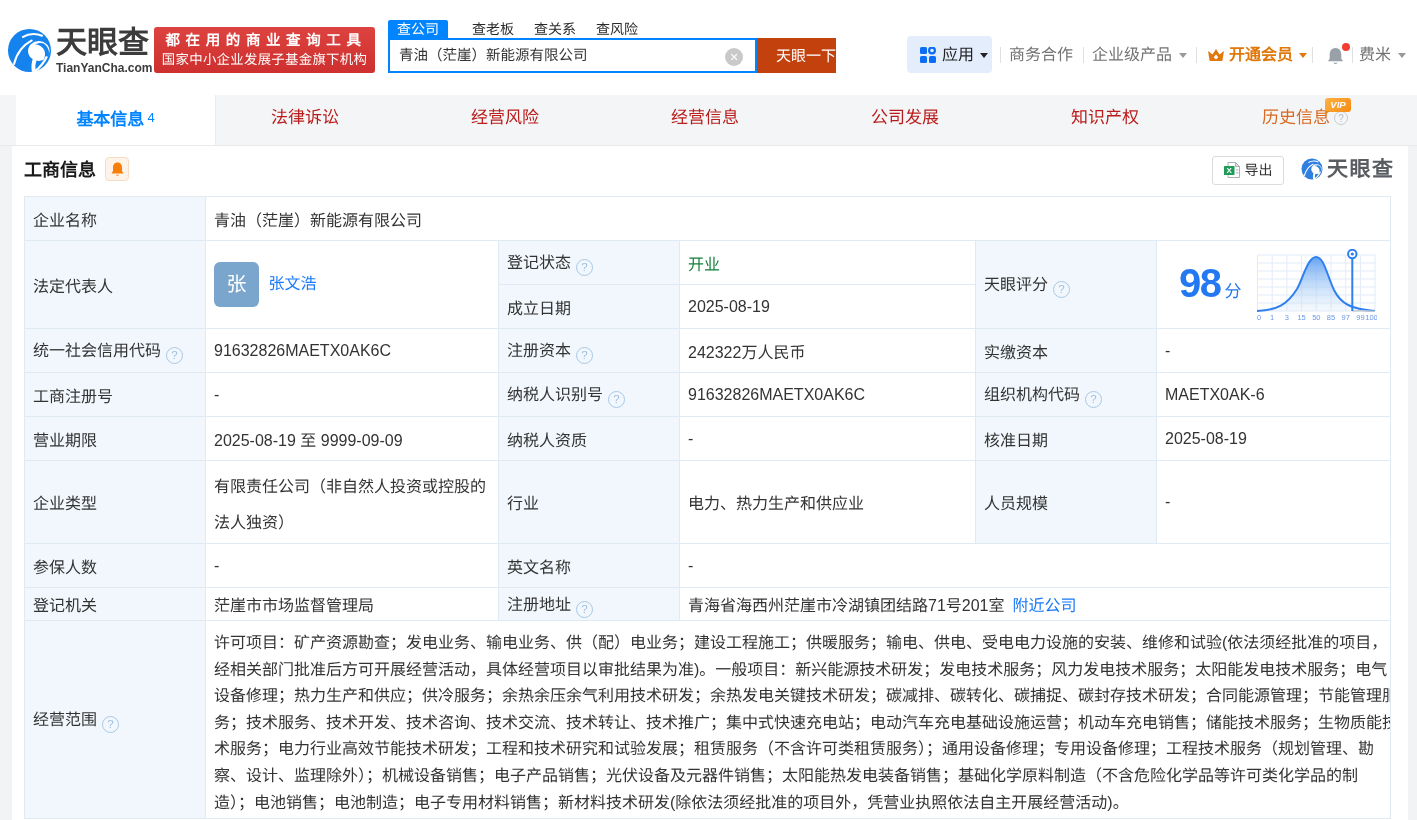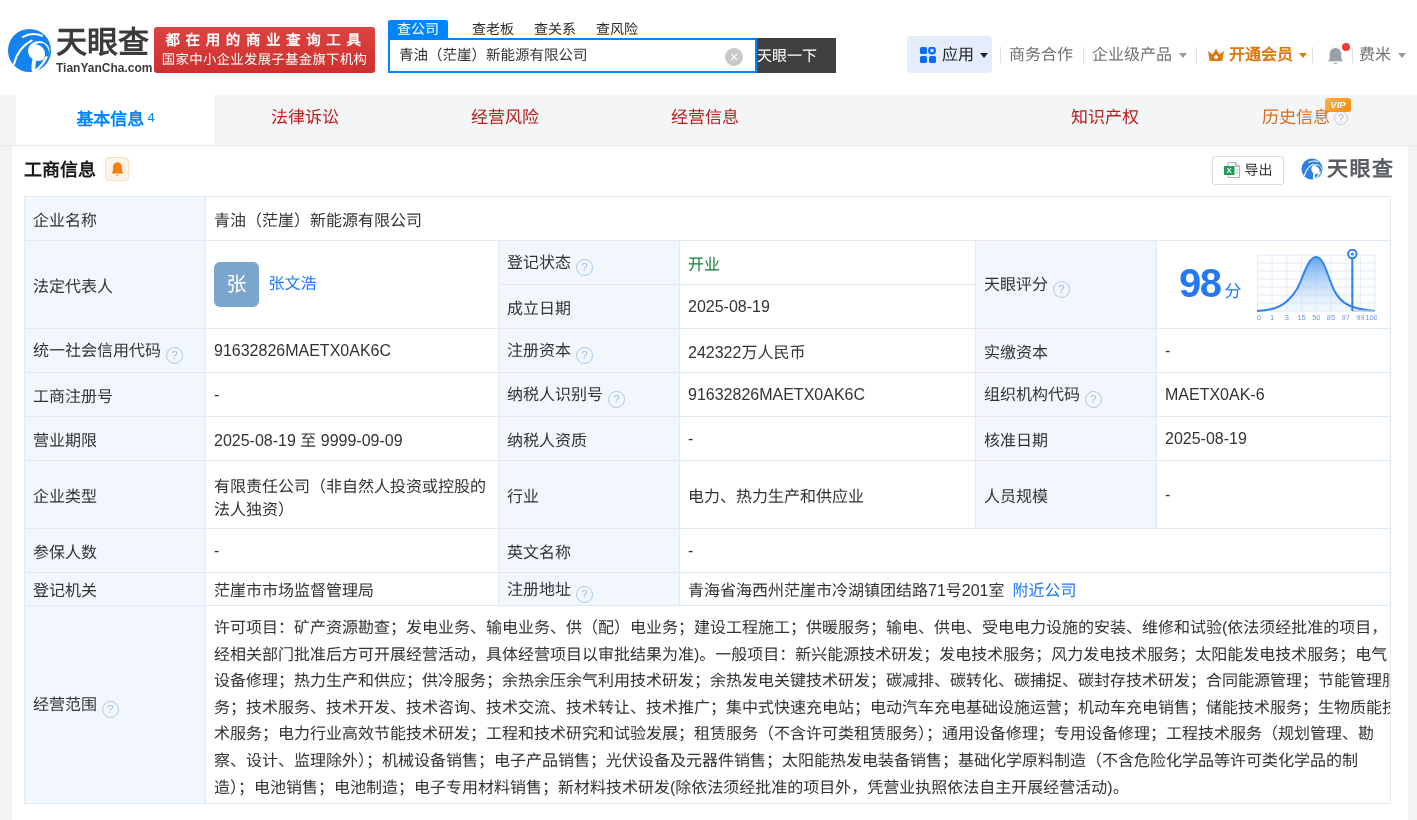--- a/index.html
+++ b/index.html
@@ -19,22 +19,22 @@
   
   #stabs { position:absolute; left:388px; top:20px; height:18px; }
   .stab { display:inline-block; font-size:14px; color:#2b2b2b; margin-right:20px; line-height:18px; }
   .stab.act { background:#0084ff; color:#fff; padding:0 9px; font-weight:400;
     border-radius:2px 2px 0 0; height:19px; margin-right:24px; }
   #sinput { position:absolute; left:388px; top:38px; width:369px; height:35px;
     border:2px solid #0084ff; background:#fff; line-height:31px; font-size:14.5px; color:#333;
     padding-left:9px; }
   #sclear { position:absolute; left:725px; top:48px; width:18px; height:18px; border-radius:50%;
     background:#c9c9c9; color:#fff; font-size:11px; text-align:center; line-height:18px; }
-  #sbtn { position:absolute; left:757px; top:38px; width:79px; height:35px; background:#404040;
-    color:#fff; font-size:15px; text-align:left; line-height:35px; }
+  #sbtn { position:absolute; left:757px; top:38px; width:79px; height:35px; background:#c2410c;
+    color:#fff; font-size:15px; text-align:right; line-height:35px; }
   
   #appchip { position:absolute; left:907px; top:36px; width:85px; height:37px; background:#e4edfb;
     border-radius:4px; font-size:16px; color:#222; line-height:37px; padding-left:13px; }
   .navsep { position:absolute; top:47px; width:1px; height:16px; background:#e0e0e0; }
   .navtxt { position:absolute; top:45px; font-size:16px; color:#737373; line-height:20px; white-space:nowrap; }
   .caret { display:inline-block; width:0; height:0; border-left:4.5px solid transparent;
     border-right:4.5px solid transparent; border-top:5.5px solid #222; vertical-align:2px; margin-left:6px; }
   .caret.grey { border-top-color:#999; }
   .caret.orange { border-top-color:#e0780c; }
   
@@ -119,20 +119,21 @@
   <div class="abs" style="left:1342px;top:43px;width:8px;height:8px;border-radius:50%;background:#f23d30"></div>
   <div class="navsep" style="left:1352px"></div>
   <div class="navtxt" style="left:1359px">费米<span class="caret grey" style="margin-left:7px"></span></div>
 </div>
 
 <div id="tabbar">
   <div class="tab act" style="left:16px">基本信息<span class="cnt">4</span></div>
   <div class="tab" style="left:205px">法律诉讼</div>
   <div class="tab" style="left:405px">经营风险</div>
   <div class="tab" style="left:605px">经营信息</div>
+  <div class="tab" style="left:805px">公司发展</div>
   <div class="tab" style="left:1005px">知识产权</div>
   <div class="tab" style="left:1205px;color:#d9691e">历史信息<span id="vipq" style="display:inline-block;width:14px;height:14px;border-radius:50%;border:1px solid #c6cbd2;color:#b4bac2;font-size:10px;line-height:13px;text-align:center;vertical-align:1px;margin-left:4px;font-weight:400">?</span>
     <div style="position:absolute;left:120px;top:3px;width:26px;height:14px;background:linear-gradient(135deg,#ffb143,#f58b12);border-radius:3px 3px 3px 0;color:#fff;font-size:9.5px;font-weight:700;font-style:italic;line-height:13px;text-align:center">VIP<div style="position:absolute;left:0;top:13px;width:0;height:0;border-top:4px solid #ef8a10;border-right:5px solid transparent"></div></div>
   </div>
 </div>
 <div id="stripL"></div>
 <div id="stripR"></div>
 
 <div id="title">工商信息</div>
 <div id="bellchip"><svg width="13" height="15" viewBox="0 0 13 15" style="margin-top:4px">
@@ -241,21 +242,21 @@
   <tr style="height:44px">
     <td class="lbl">营业期限</td>
     <td>2025-08-19 至 9999-09-09</td>
     <td class="lbl">纳税人资质</td>
     <td>-</td>
     <td class="lbl">核准日期</td>
     <td>2025-08-19</td>
   </tr>
   <tr style="height:68px">
     <td class="lbl">企业类型</td>
-    <td style="line-height:23px;padding-right:11px;padding-top:8px;padding-bottom:2px">有限责任公司（非自然人投资或控股的法人独资）</td>
+    <td style="line-height:36px;padding-right:11px;padding-top:8px;padding-bottom:2px">有限责任公司（非自然人投资或控股的法人独资）</td>
     <td class="lbl">行业</td>
     <td>电力、热力生产和供应业</td>
     <td class="lbl">人员规模</td>
     <td>-</td>
   </tr>
   <tr style="height:44px">
     <td class="lbl">参保人数</td>
     <td>-</td>
     <td class="lbl">英文名称</td>
     <td colspan="3">-</td>

